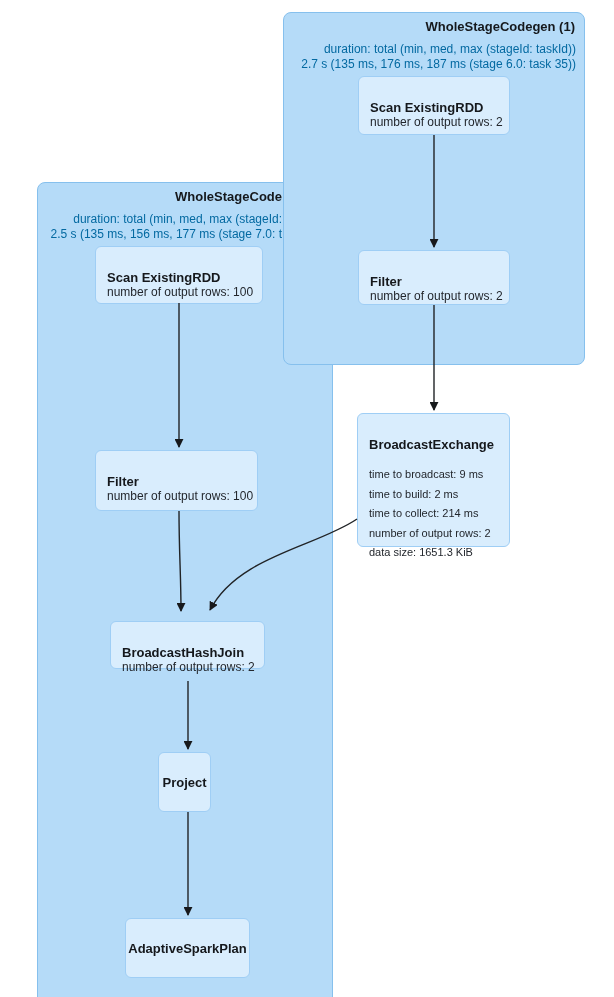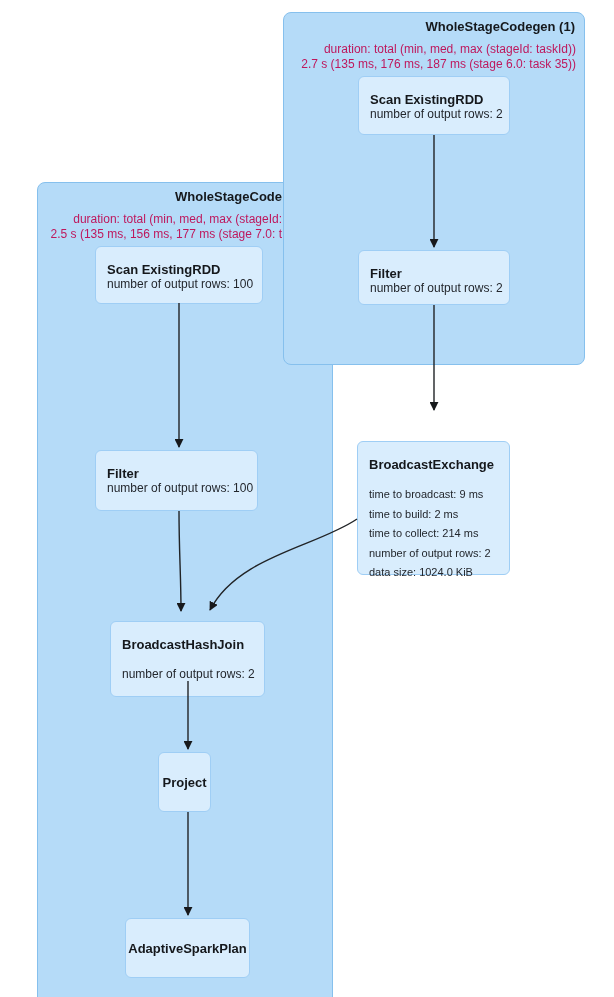--- a/index.html
+++ b/index.html
@@ -11,41 +11,41 @@
     position:absolute;background:#b5dbf8;border:1px solid #86c0ed;border-radius:8px;
     box-sizing:border-box;
   }
   #cluster-wsc2{left:37px;top:182px;width:296px;height:870px;z-index:1;}
   #cluster-wsc1{left:283px;top:12px;width:302px;height:353px;z-index:2;}
   .cluster-title{
     position:absolute;top:6px;font-size:13px;font-weight:700;white-space:nowrap;color:#15181c;
   }
   .cluster-duration{
     position:absolute;top:29px;font-size:12px;line-height:14.5px;text-align:right;
-    white-space:nowrap;color:#be185d;
+    white-space:nowrap;color:#0369a1;
   }
   #cluster-wsc1 .cluster-title{right:9px;}
   #cluster-wsc1 .cluster-duration{right:8px;}
   
   #cluster-wsc2 .cluster-title{right:50px;}
   #cluster-wsc2 .cluster-duration{right:50px;}
   .node{
     position:absolute;background:#d9edfd;border:1px solid #9fcef5;border-radius:6px;
     box-sizing:border-box;z-index:3;display:flex;flex-direction:column;
-    justify-content:space-between;padding:15px 11px;
+    justify-content:space-between;padding:23px 11px;
   }
   .node .node-title{font-size:13px;font-weight:700;white-space:nowrap;color:#15181c;}
   .node .node-metric{font-size:12px;white-space:nowrap;color:#23272d;}
   .node .node-metrics{margin-top:13px;font-size:11px;line-height:19.5px;white-space:nowrap;color:#23272d;}
   #node-scan1{left:358px;top:76px;width:152px;height:59px;}
   #node-filter1{left:358px;top:250px;width:152px;height:55px;}
-  #node-bexchange{left:357px;top:413px;width:153px;height:134px;justify-content:flex-start;margin-top:28px;}
+  #node-bexchange{left:357px;top:413px;width:153px;height:134px;justify-content:flex-start;}
   #node-scan2{left:95px;top:246px;width:168px;height:58px;}
   #node-filter2{left:95px;top:450px;width:163px;height:61px;}
-  #node-bhj{left:110px;top:621px;width:155px;height:76px;}
+  #node-bhj{left:110px;top:621px;width:155px;height:48px;}
   #node-project{left:158px;top:752px;width:53px;height:60px;align-items:center;justify-content:center;}
   #node-asp{left:125px;top:918px;width:125px;height:60px;align-items:center;justify-content:center;}
   #edges{position:absolute;left:0;top:0;z-index:4;pointer-events:none;}
 </style>
 </head>
 <body>
 
 <div id="canvas">
 
   <div class="cluster" id="cluster-wsc2">
@@ -74,21 +74,21 @@
     <div class="node-metric">number of output rows: 2</div>
   </div>
 
   <div class="node" id="node-bexchange">
     <div class="node-title">BroadcastExchange</div>
     <div class="node-metrics">
       <div>time to broadcast: 9 ms</div>
       <div>time to build: 2 ms</div>
       <div>time to collect: 214 ms</div>
       <div>number of output rows: 2</div>
-      <div>data size: 1024.0 KiB</div>
+      <div>data size: 1651.3 KiB</div>
     </div>
   </div>
 
   <div class="node" id="node-scan2">
     <div class="node-title">Scan ExistingRDD</div>
     <div class="node-metric">number of output rows: 100</div>
   </div>
 
   <div class="node" id="node-filter2">
     <div class="node-title">Filter</div>

